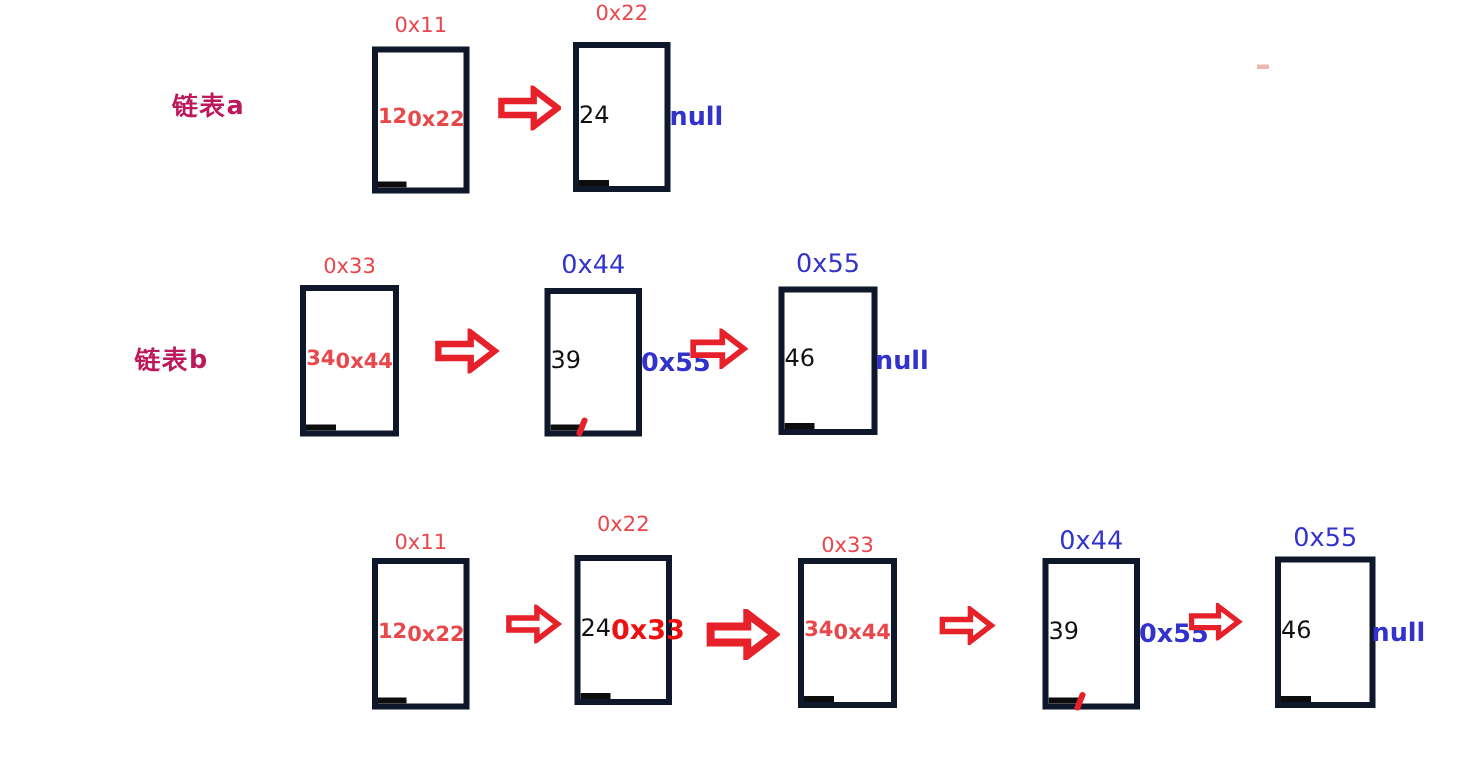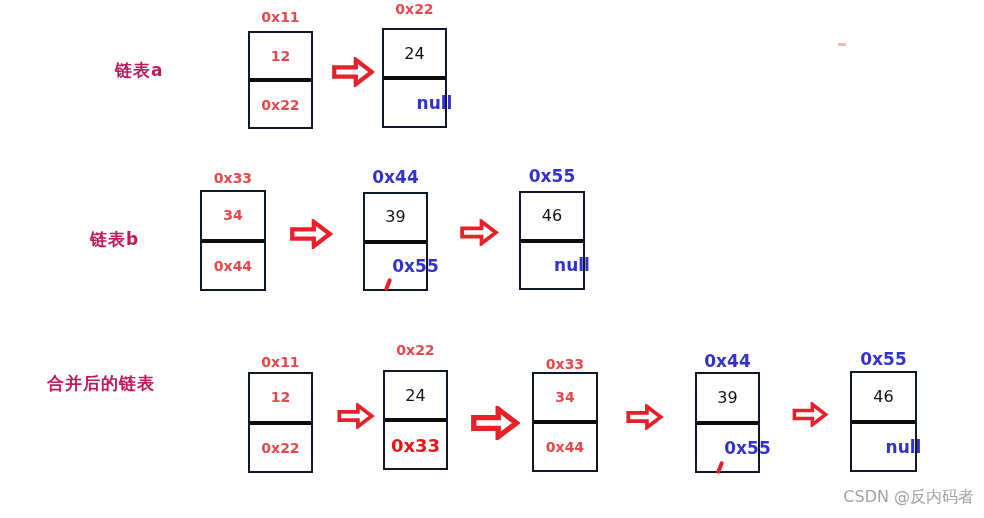--- a/index.html
+++ b/index.html
@@ -4,27 +4,27 @@
 <style>
   html,body{margin:0;padding:0;background:#fff;}
   #canvas{
     position:relative;width:984px;height:518px;background:#ffffff;overflow:hidden;
     font-family:"DejaVu Sans","Liberation Sans",sans-serif;
   }
   .row-label{
     position:absolute;color:#be185d;font-weight:700;font-size:17px;letter-spacing:1px;
   }
   .addr{
-    position:absolute;text-align:center;font-weight:700;
+    position:absolute;text-align:center;font-weight:400;
   }
   .addr.a-salmon{color:#e8474b;font-size:14px;}
   .addr.a-blue{color:#3333cc;font-size:17px;}
   .node-box{
-    position:absolute;box-sizing:border-box;border:2px solid #0f172a;background:#fff;
-    display:flex;flex-direction:column;
+    position:absolute;box-sizing:border-box;border:4px solid #0f172a;background:#fff;
+    display:flex;flex-direction:row;
   }
   .cell{
     flex:1;display:flex;align-items:center;justify-content:center;
   }
   .cell.top{border-bottom:4px solid #0d0d0d;}
   .t-salmon{color:#e8474b;font-weight:700;font-size:14px;}
   .t-black{color:#111111;font-weight:400;font-size:16px;}
   .t-blue{color:#3333cc;font-weight:700;font-size:17px;padding-left:40px;}
   .t-redbold{color:#ee1111;font-weight:700;font-size:18px;}
   .arrow{position:absolute;}
@@ -109,21 +109,20 @@
   <div class="addr a-blue" style="left:519px;top:166px;width:66px">0x55</div>
   <div class="node-box" style="left:519px;top:191px;width:66px;height:99px">
     <div class="cell top">
         <span class="t-black">46</span>
       </div>
     <div class="cell">
         <span class="t-blue">null</span>
       </div>
   </div>
 
-  <div class="row-label" style="left:47px;top:372px">合并后的链表</div>
 
   <div class="addr a-salmon" style="left:248px;top:354px;width:65px">0x11</div>
   <div class="node-box" style="left:248px;top:372px;width:65px;height:101px">
     <div class="cell top">
         <span class="t-salmon">12</span>
       </div>
     <div class="cell">
         <span class="t-salmon">0x22</span>
       </div>
   </div>
@@ -178,15 +177,14 @@
   <div class="addr a-blue" style="left:850px;top:349px;width:67px">0x55</div>
   <div class="node-box" style="left:850px;top:371px;width:67px;height:101px">
     <div class="cell top">
         <span class="t-black">46</span>
       </div>
     <div class="cell">
         <span class="t-blue">null</span>
       </div>
   </div>
 
-  <div class="watermark">CSDN @反内码者</div>
 
 </div>
 
 </body></html>

